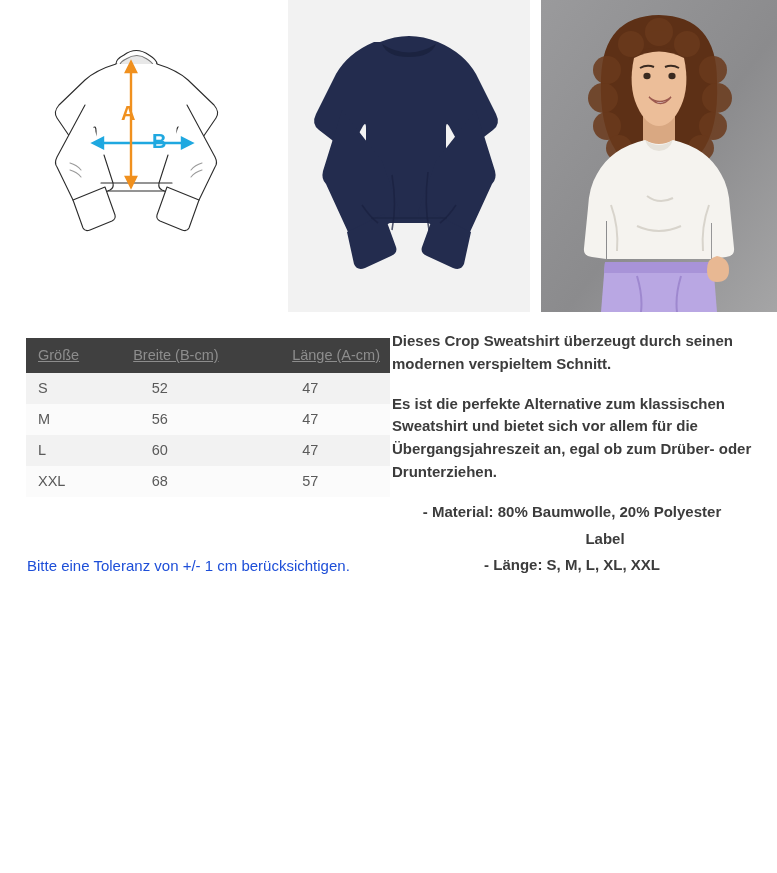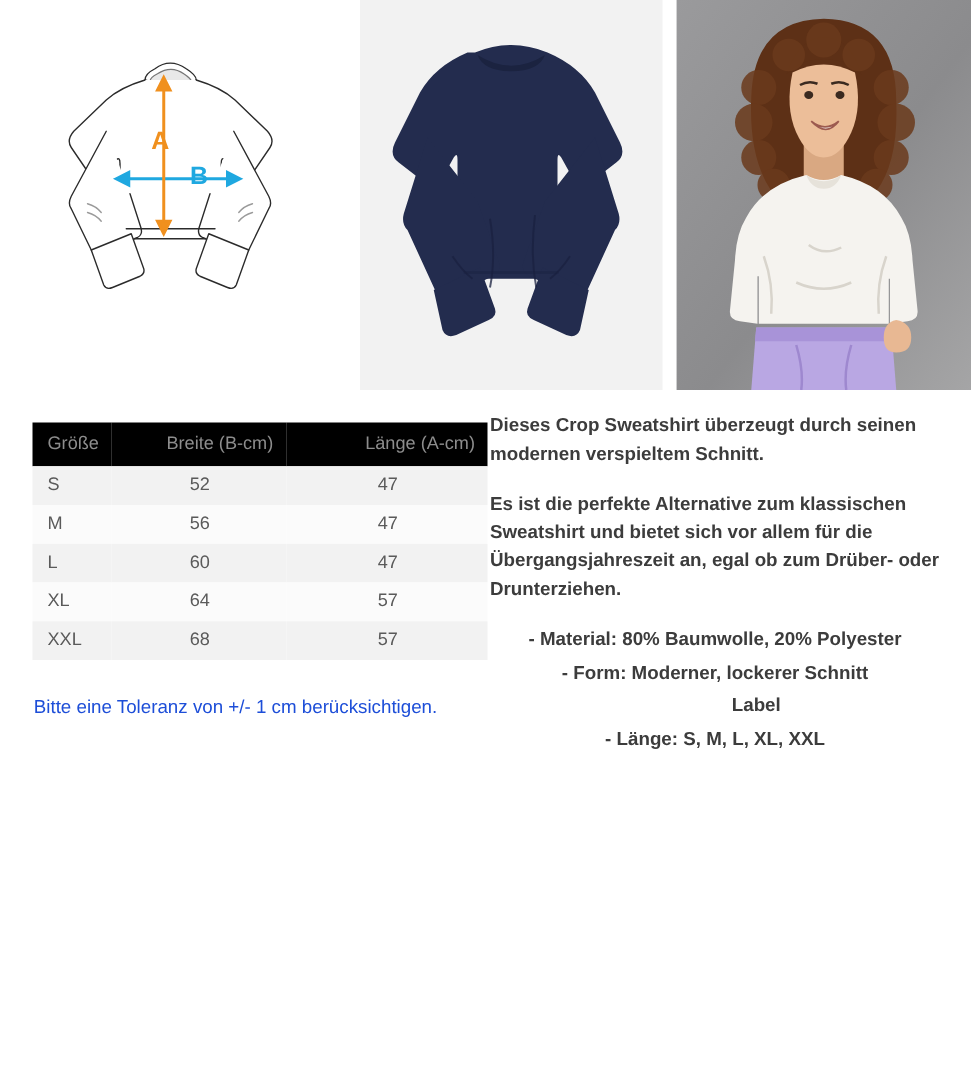--- a/index.html
+++ b/index.html
@@ -60,21 +60,22 @@
     top: 338px;
     width: 364px;
     border-collapse: collapse;
     font-size: 14.5px;
   }
   .size-table th {
     font-weight: normal;
     color: #8d8d8d;
     text-align: left;
     padding: 9px 10px 10px 12px;
-    background: #000000;
+    background: #404040;
+    text-decoration: underline;
   }
   .size-table td {
     color: #5a5a5a;
     padding: 7px 10px 8px 12px;
     text-align: left;
   }
   .size-table td.num { text-align: center; }
   .size-table th.num { text-align: right; }
   .size-table tbody tr:nth-child(odd)  { background: #f2f2f2; }
   .size-table tbody tr:nth-child(even) { background: #fbfbfb; }
@@ -274,38 +275,32 @@
       <td>M</td>
       <td class="num">56</td>
       <td class="num">47</td>
     </tr>
     <tr>
       <td>L</td>
       <td class="num">60</td>
       <td class="num">47</td>
     </tr>
     <tr>
-      <td>XL</td>
-      <td class="num">64</td>
-      <td class="num">57</td>
-    </tr>
-    <tr>
       <td>XXL</td>
       <td class="num">68</td>
       <td class="num">57</td>
     </tr>
   </tbody>
 </table>
 
 <div class="tolerance-note">Bitte eine Toleranz von +/- 1 cm berücksichtigen.</div>
 
 <div class="desc">
   <p>Dieses Crop Sweatshirt überzeugt durch seinen modernen verspieltem Schnitt.</p>
   <p>Es ist die perfekte Alternative zum klassischen Sweatshirt und bietet sich vor allem für die Übergangsjahreszeit an, egal ob zum Drüber- oder Drunterziehen.</p>
   <ul>
     <li>- Material: 80% Baumwolle, 20% Polyester</li>
-    <li>- Form: Moderner, lockerer Schnitt</li>
     <li>
         <span class="indent-line">Label</span>
       </li>
     <li>- Länge: S, M, L, XL, XXL</li>
   </ul>
 </div>
 
 </body></html>

